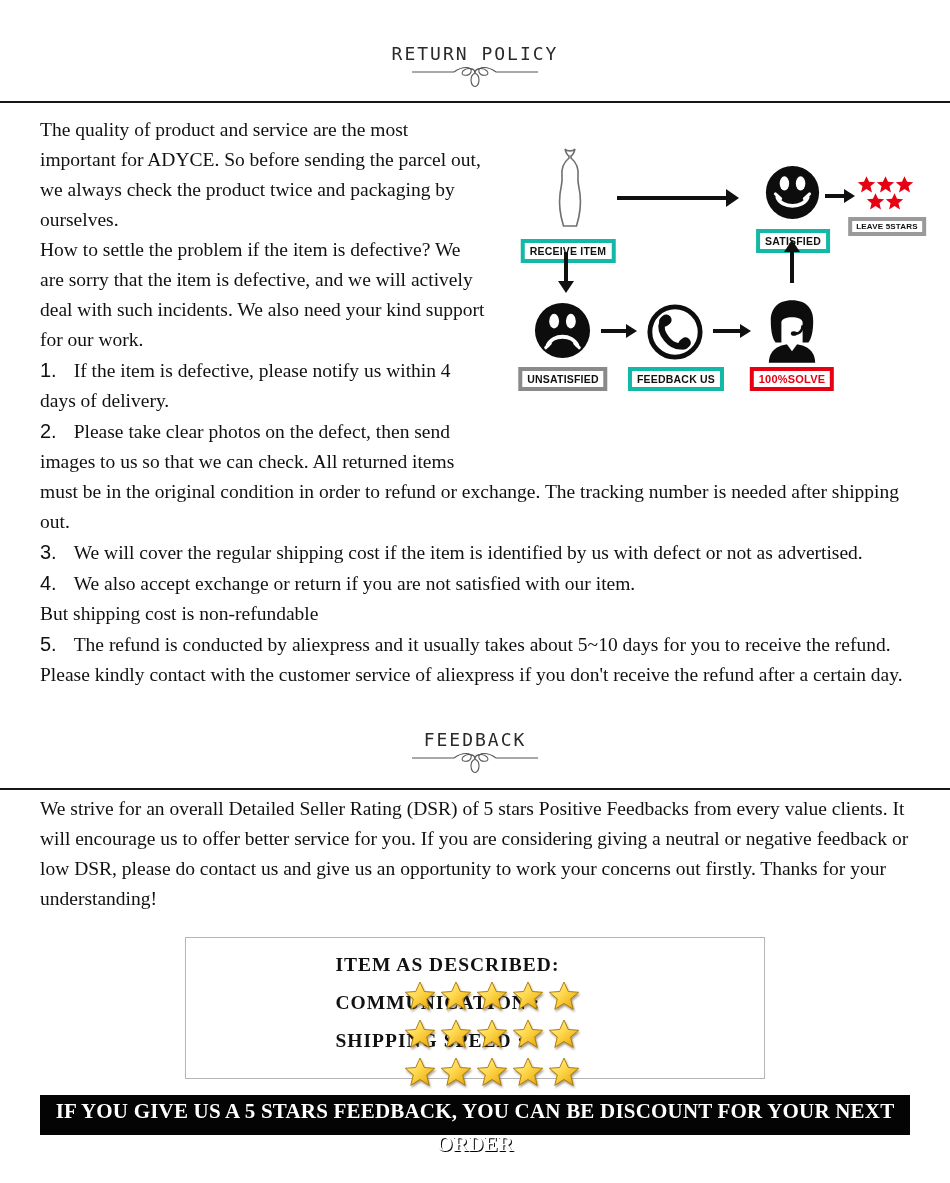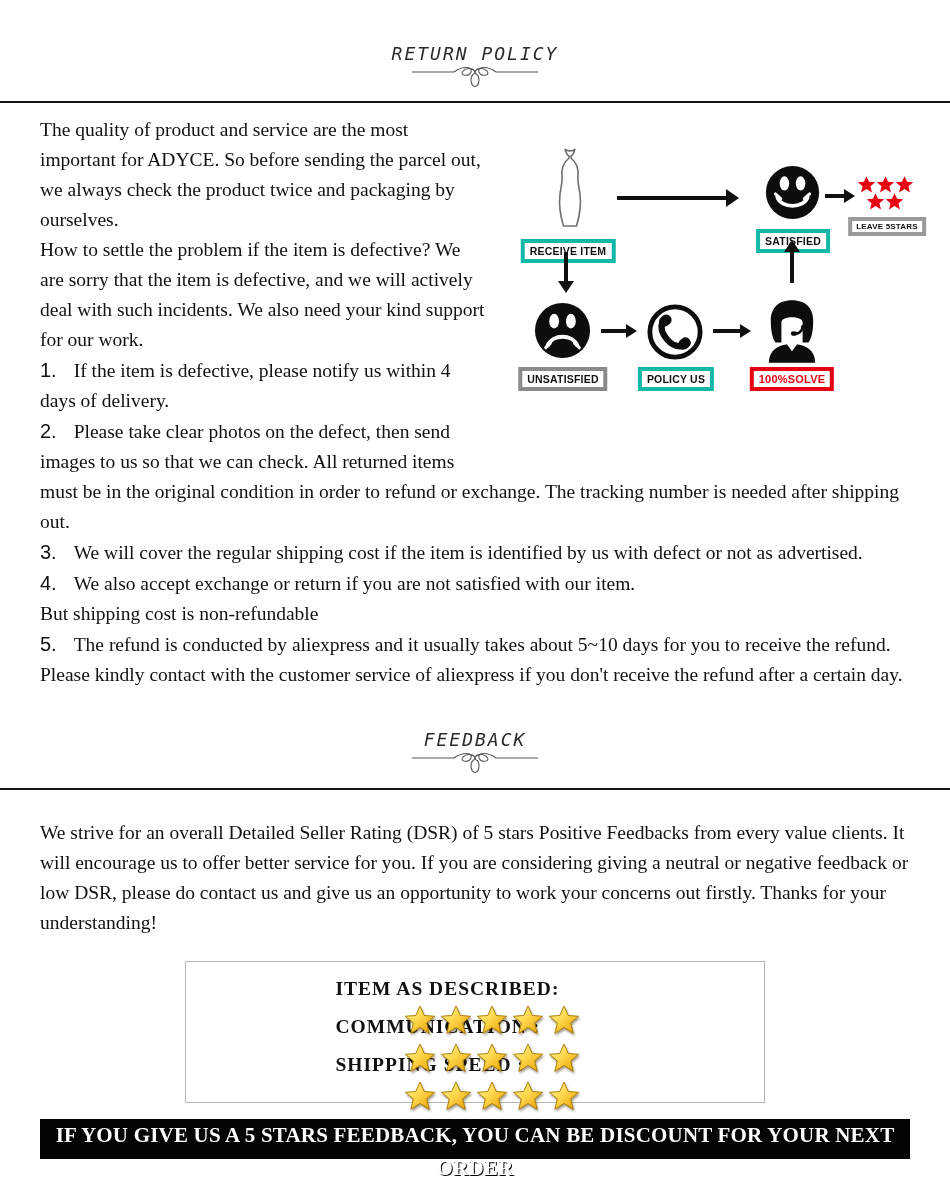--- a/index.html
+++ b/index.html
@@ -7,21 +7,21 @@
   .page {
     position:relative;
     width:950px; height:1183px;
     margin:0 auto;
     background:#ffffff;
     font-family:"Liberation Serif", serif;
     color:#111;
     overflow:hidden;
   }
   
-  .sec-header { text-align:center;font-style:italic; }
+  .sec-header { text-align:center; }
   .sec-header.first { padding-top:44px; }
   .sec-header.second { padding-top:40px; clear:both; }
   .sec-title {
     font-family:"DejaVu Sans Mono", monospace;
     font-size:18px; letter-spacing:2px; color:#2a2a2a;
     line-height:20px;
   }
   .flourish { display:block; margin:1px auto 0; }
   .rule { border-top:2px solid #161616; }
   .rule.r1 { margin-top:12px; }
@@ -81,21 +81,21 @@
   }
   .arrow-v.up::before {
     content:''; position:absolute; top:-11px; left:-6.5px;
     border-bottom:12px solid #101010;
     border-left:8.5px solid transparent; border-right:8.5px solid transparent;
   }
   .redstars { position:absolute; width:60px; height:38px; }
   .redstars svg { position:absolute; }
 
   
-  .fb-body { padding:28px 40px 0; font-size:19.5px; line-height:30px; }
+  .fb-body { padding:4px 40px 0; font-size:19.5px; line-height:30px; }
   .rating-box {
     width:580px; margin:23px auto 0;
     border:1px solid #b5b5b5;
     padding:12px 0 14px 33px;
   }
   .rating-row { display:flex; align-items:center; height:38px;flex-direction:column; }
   .rating-label {
     width:312px;
     font-weight:bold; font-size:19.5px; letter-spacing:1px;
   }
@@ -196,21 +196,21 @@
       <div class="arrow-h small" style="left:106px; top:214px; width:26px;"></div>
 
       <svg class="abs" style="left:151px; top:188px;" width="58" height="58" viewBox="0 0 60 60">
         <circle cx="30" cy="30" r="26" fill="none" stroke="#0d0d0d" stroke-width="5"></circle>
         <g transform="rotate(-40 30 30)" fill="#0d0d0d">
           <rect x="23.5" y="9" width="13" height="11" rx="5"></rect>
           <rect x="23.5" y="40" width="13" height="11" rx="5"></rect>
           <path d="M27,13.5 C16,19.5 16,40.5 27,46.5" fill="none" stroke="#0d0d0d" stroke-width="6.5"></path>
         </g>
       </svg>
-      <div class="flow-label" style="left:181px; top:252px;">POLICY US</div>
+      <div class="flow-label" style="left:181px; top:252px;">FEEDBACK US</div>
 
       <div class="arrow-h small" style="left:218px; top:214px; width:28px;"></div>
 
       <svg class="abs" style="left:270px; top:183px;" width="54" height="66" viewBox="0 0 56 66">
         <path d="M28,1 C13,1 6,10 6,22 C6,34 8,41 11,45 L17,45 L17,24 C17,17 39,17 39,24 L39,45 L45,45 C48,41 50,34 50,22 C50,10 43,1 28,1 Z" fill="#0d0d0d"></path>
         <path d="M17,22 C20,13 34,11.5 39,20 L39,15 C34,8 21,8 17,16 Z" fill="#0d0d0d"></path>
         <path d="M39,27 C39,34 34,36.5 30.5,35.5" stroke="#0d0d0d" stroke-width="2.6" fill="none"></path>
         <ellipse cx="30" cy="35.6" rx="3.2" ry="2.4" fill="#0d0d0d"></ellipse>
         <path d="M4,66 C4,53 14,46.5 28,46.5 C42,46.5 52,53 52,66 Z" fill="#0d0d0d"></path>
         <path d="M22.5,46.5 L33.5,46.5 L28,54 Z" fill="#ffffff"></path>

